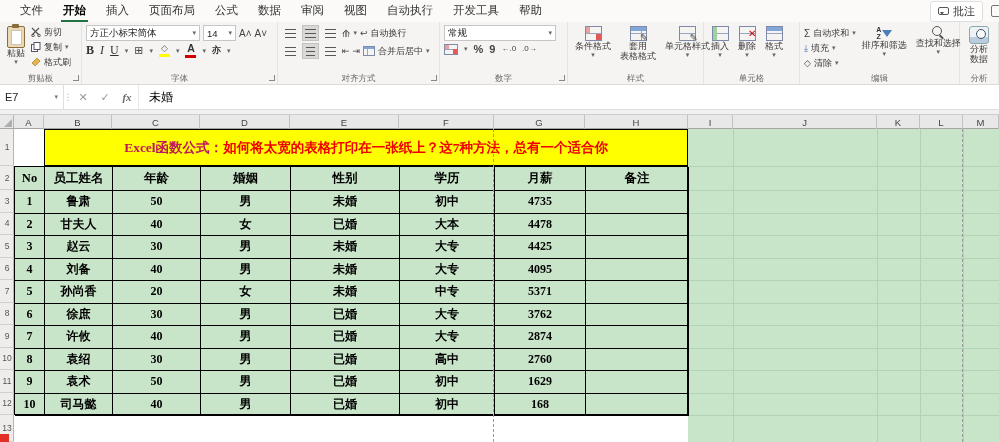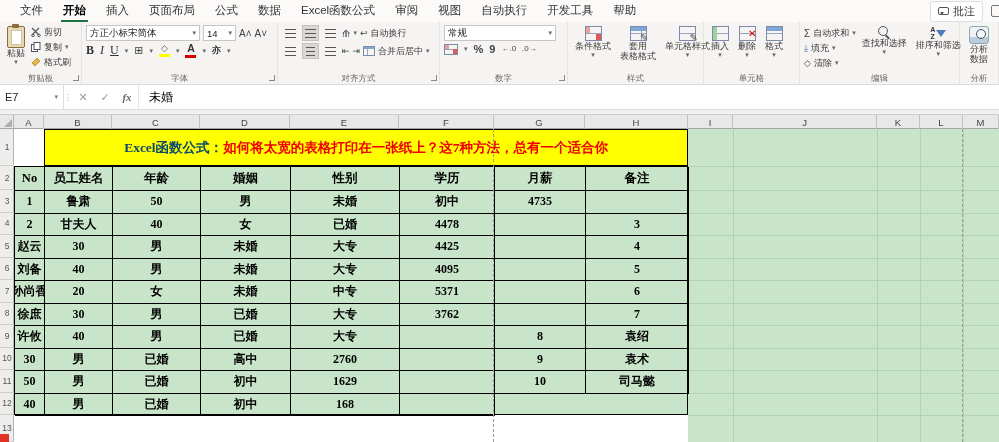--- a/index.html
+++ b/index.html
@@ -83,21 +83,21 @@
   #col-headers{position:absolute;left:14px;top:115px;width:985px;height:14px;background:var(--hdr-grey);border-bottom:1px solid #a8a6a4;}
   .colhdr{position:absolute;top:0;height:14px;display:flex;align-items:center;justify-content:center;font-size:9.5px;color:#444;border-right:1px solid #c3c1bf;}
   #row-headers{position:absolute;left:0;top:129px;width:14px;height:313px;background:#efedec;border-right:1px solid #b7b5b3;}
   .rowhdr{position:absolute;left:0;width:14px;display:flex;align-items:center;justify-content:center;font-size:8.5px;color:#555;border-bottom:1px solid #d2d0ce;}
 
   
   .green-area{position:absolute;left:688px;top:129px;width:311px;height:313px;background:var(--green-fill);}
   .gl-v{position:absolute;top:0;bottom:0;width:1px;background:var(--grid-green);}
   .gl-h{position:absolute;left:0;right:0;height:1px;background:var(--grid-green);}
   .banner{position:absolute;left:44px;top:129px;width:644px;height:37px;background:var(--yellow);border:1px solid #000;display:flex;align-items:center;justify-content:center;font-family:"Liberation Serif","DejaVu Serif",serif;font-weight:bold;font-size:13.5px;}
-  .b-prefix{color:#0c4a6e;}
+  .b-prefix{color:#be185d;}
   .b-red{color:var(--red);}
   #emp-table{position:absolute;left:14px;top:166px;width:674px;height:249px;display:grid;grid-template-columns:30px 68px 88px 90px 109px 95px 91px 103px;grid-template-rows:24px repeat(10,22.5px);border:1px solid #000;background:var(--green-fill);}
   .tcell{border-right:1px solid #000;border-bottom:1px solid #000;display:flex;align-items:center;justify-content:center;font-family:"Liberation Serif","DejaVu Serif",serif;font-weight:bold;color:#000;font-size:12px;overflow:hidden;white-space:nowrap;}
   .tcell.hdr{font-size:12.5px;}
   .footer-banner{position:absolute;left:14px;top:415px;width:674px;height:27px;background:var(--yellow);border:1px solid #000;border-bottom:none;display:flex;align-items:center;justify-content:center;font-family:"Liberation Serif","DejaVu Serif",serif;font-weight:bold;font-size:12.5px;}
   .pagebreak{position:absolute;top:129px;height:313px;width:0;border-left:1.5px dashed #9b9b9b;z-index:5;}
   .pb1{left:493px;}
   .pb2{left:962px;}
   .red-marker{position:absolute;left:0;top:434px;width:9px;height:8px;background:#e23024;z-index:6;}
 </style>
@@ -107,21 +107,20 @@
 <div class="app">
 
   <div class="menubar">
     <div class="tabs" id="menu-tabs">
         <span class="mtab">文件</span>
         <span class="mtab active">开始</span>
         <span class="mtab">插入</span>
         <span class="mtab">页面布局</span>
         <span class="mtab">公式</span>
         <span class="mtab">数据</span>
-        <span class="mtab">Excel函数公式</span>
         <span class="mtab">审阅</span>
         <span class="mtab">视图</span>
         <span class="mtab">自动执行</span>
         <span class="mtab">开发工具</span>
         <span class="mtab">帮助</span>
       </div>
     <div class="menubar-right">
       <div class="comments-btn">
         <span class="bubble-icon"></span>
         <span>批注</span>
@@ -322,33 +321,33 @@
             <span>填充</span>
             <span class="car">▾</span>
           </div>
         <div class="smallbtn">
             <span class="glyph" style="font-size:9px">◇</span>
             <span>清除</span>
             <span class="car">▾</span>
           </div>
       </div>
       <div class="bigbtn">
-        <span class="mag"></span>
-        <span>查找和选择</span>
-        <span class="car">▾</span>
-      </div>
-      <div class="bigbtn">
         <span style="display:inline-flex;align-items:center;gap:1px">
             <span class="az">
               <span>A</span>
               <span>Z</span>
             </span>
             <span class="funnel"></span>
           </span>
         <span>排序和筛选</span>
+        <span class="car">▾</span>
+      </div>
+      <div class="bigbtn">
+        <span class="mag"></span>
+        <span>查找和选择</span>
         <span class="car">▾</span>
       </div>
       <div class="rlabel">编辑</div>
     </div>
 
     <div class="rgroup" style="flex:1">
       <div class="bigbtn" style="margin:0 auto">
         <span class="anl-ic"></span>
         <span>分析</span>
         <span>数据</span>
@@ -439,20 +438,21 @@
       <div class="tcell">男</div>
       <div class="tcell">未婚</div>
       <div class="tcell">初中</div>
       <div class="tcell">4735</div>
       <div class="tcell"></div>
       <div class="tcell">2</div>
       <div class="tcell">甘夫人</div>
       <div class="tcell">40</div>
       <div class="tcell">女</div>
       <div class="tcell">已婚</div>
+      <div class="tcell">大本</div>
       <div class="tcell">4478</div>
       <div class="tcell"></div>
       <div class="tcell">3</div>
       <div class="tcell">赵云</div>
       <div class="tcell">30</div>
       <div class="tcell">男</div>
       <div class="tcell">未婚</div>
       <div class="tcell">大专</div>
       <div class="tcell">4425</div>
       <div class="tcell"></div>
@@ -479,20 +479,21 @@
       <div class="tcell">已婚</div>
       <div class="tcell">大专</div>
       <div class="tcell">3762</div>
       <div class="tcell"></div>
       <div class="tcell">7</div>
       <div class="tcell">许攸</div>
       <div class="tcell">40</div>
       <div class="tcell">男</div>
       <div class="tcell">已婚</div>
       <div class="tcell">大专</div>
+      <div class="tcell">2874</div>
       <div class="tcell"></div>
       <div class="tcell">8</div>
       <div class="tcell">袁绍</div>
       <div class="tcell">30</div>
       <div class="tcell">男</div>
       <div class="tcell">已婚</div>
       <div class="tcell">高中</div>
       <div class="tcell">2760</div>
       <div class="tcell"></div>
       <div class="tcell">9</div>

